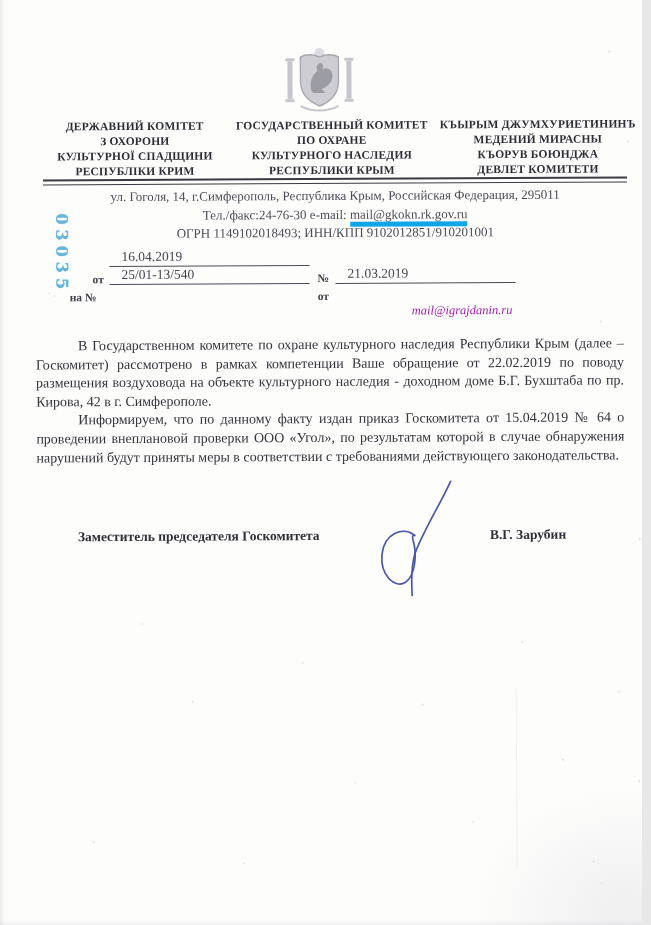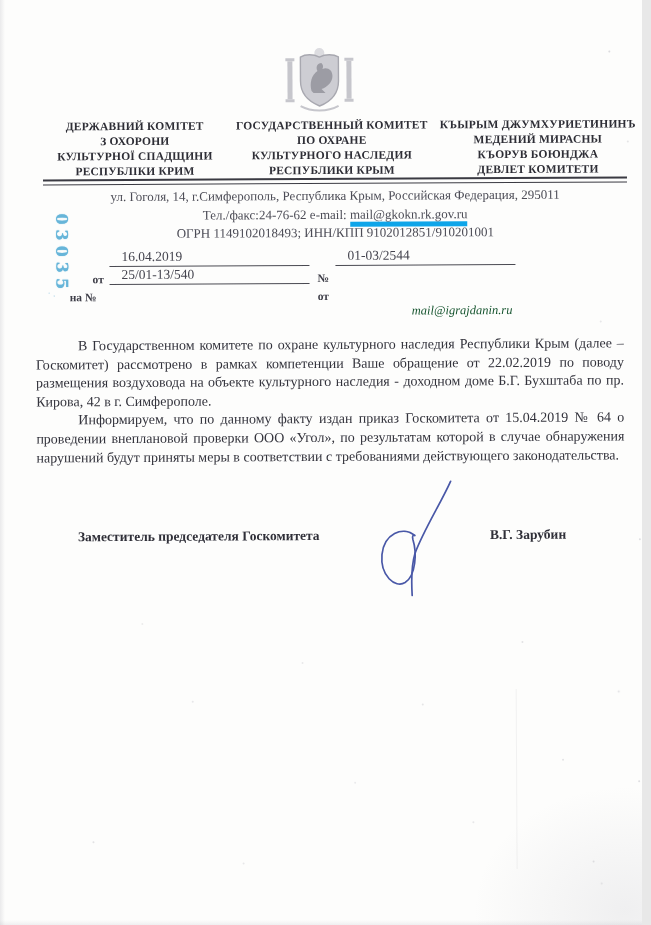--- a/index.html
+++ b/index.html
@@ -30,21 +30,21 @@
          font-family:"DejaVu Serif",serif;font-size:16px;font-weight:bold;
          letter-spacing:5px;text-shadow:0 0 1px rgba(87,174,214,.8);}
   .stamp-smudge{position:absolute;left:48px;top:286px;color:rgba(90,170,210,.45);
          font-size:10px;letter-spacing:2px;}
   
   .ref-label{position:absolute;font-size:11.5px;font-weight:bold;color:#3e3e48;margin-top:20px;}
   .ref-field{position:absolute;height:17px;border-bottom:1px solid #4a4a52;
              font-size:13.5px;color:#45454f;padding-left:12px;}
   
   .recipient-email{position:absolute;left:412px;top:304px;font-style:italic;
-             font-size:12.5px;color:#14532d;}
+             font-size:12.5px;color:#a21caf;}
   
   .body-text{position:absolute;left:36px;top:336px;width:588px;
              font-size:14px;line-height:18.6px;text-align:justify;color:#33333c;}
   .body-text p{margin:0;text-indent:42px;}
   
   .sig-title{position:absolute;left:77px;top:528px;font-size:13.5px;font-weight:bold;color:#2f2f38;}
   .sig-name{position:absolute;left:489px;top:528px;font-size:13.5px;font-weight:bold;color:#2f2f38;}
   .sig-ink{position:absolute;left:368px;top:478px;width:90px;height:128px;}
   
   .speck{position:absolute;left:0;top:0;width:2px;height:2px;border-radius:50%;
@@ -105,34 +105,34 @@
       <div>КЪЫРЫМ ДЖУМХУРИЕТИНИНЪ</div>
       <div>МЕДЕНИЙ МИРАСНЫ</div>
       <div>КЪОРУВ БОЮНДЖА</div>
       <div>ДЕВЛЕТ КОМИТЕТИ</div>
     </div>
 
     <div class="rule"></div>
 
     <div class="addr">
       <div>ул. Гоголя, 14, г.Симферополь, Республика Крым, Российская Федерация, 295011</div>
-      <div><span>Тел./факс:24-76-62 e-mail: </span><span class="email-link">mail@gkokn.rk.gov.ru</span></div>
+      <div><span>Тел./факс:24-76-30 e-mail: </span><span class="email-link">mail@gkokn.rk.gov.ru</span></div>
       <div>ОГРН 1149102018493; ИНН/КПП 9102012851/910201001</div>
     </div>
 
     <div class="stamp">03035</div>
     <div class="stamp-smudge">·.</div>
 
     <span class="ref-label" style="left:93px;top:252px;">от</span>
     <span class="ref-field" style="left:110px;top:248px;width:188px;">16.04.2019</span>
     <span class="ref-label" style="left:318px;top:252px;">№</span>
-    <span class="ref-field" style="left:336px;top:248px;width:168px;">01-03/2544</span>
     <span class="ref-label" style="left:70px;top:270px;">на №</span>
     <span class="ref-field" style="left:110px;top:266px;width:188px;">25/01-13/540</span>
     <span class="ref-label" style="left:318px;top:270px;">от</span>
+    <span class="ref-field" style="left:336px;top:266px;width:168px;">21.03.2019</span>
 
     <div class="recipient-email">mail@igrajdanin.ru</div>
 
     <div class="body-text">
       <p>В Государственном комитете по охране культурного наследия Республики Крым (далее – Госкомитет) рассмотрено в рамках компетенции Ваше обращение от 22.02.2019 по поводу размещения воздуховода на объекте культурного наследия  - доходном доме Б.Г. Бухштаба по пр. Кирова, 42 в г. Симферополе.</p>
       <p>Информируем, что по данному факту издан приказ Госкомитета от 15.04.2019 № 64 о проведении внеплановой проверки ООО «Угол», по результатам которой в случае обнаружения нарушений будут приняты меры в соответствии с требованиями действующего законодательства.</p>
     </div>
 
     <div class="sig-title">Заместитель председателя Госкомитета</div>
     <div class="sig-name">В.Г. Зарубин</div>

